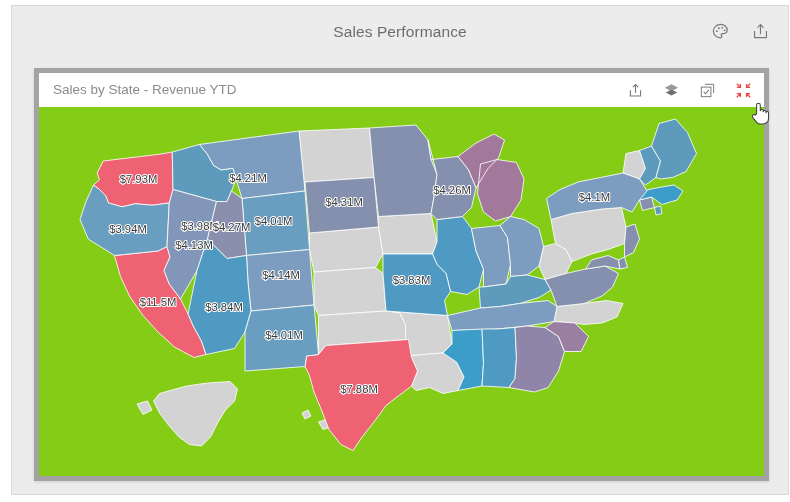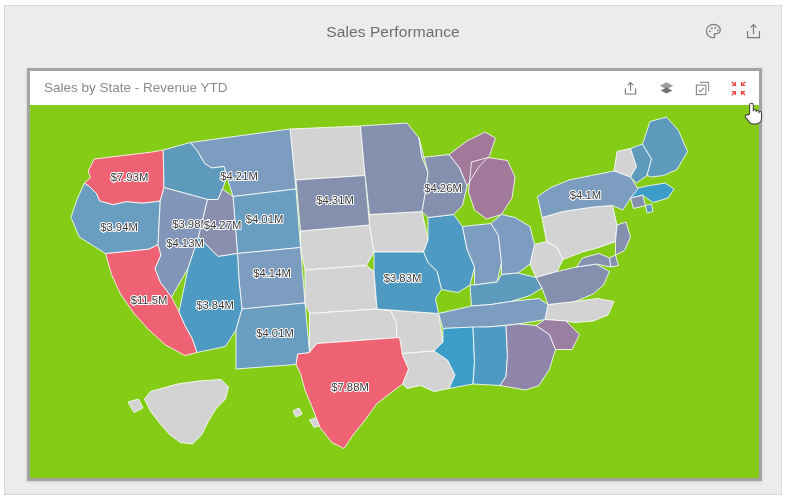--- a/index.html
+++ b/index.html
@@ -11,21 +11,21 @@
   body {
     width: 790px;
     height: 502px;
     overflow: hidden;
     font-family: "Liberation Sans", sans-serif;
   }
 
   
   #app-frame {
     position: absolute;
-    left: 4px;
+    left: 11px;
     top: 5px;
     width: 778px;
     height: 490px;
     background: #ececec;
     border: 1px solid #d9d9d9;
     box-sizing: border-box;
   }
 
   
   #header-bar {
@@ -63,21 +63,21 @@
   .hdr-icon svg { display: block; }
 
   
   #viz-card {
     position: absolute;
     left: 22px;
     top: 62px;
     width: 735px;
     height: 413px;
     background: #ffffff;
-    border: 3px solid #a3a3a3;
+    border: 5px solid #a3a3a3;
     box-shadow: 0 1px 3px rgba(0,0,0,.13);
     box-sizing: border-box;
     overflow: hidden;
   }
   #card-header {
     position: relative;
     height: 34px;
     width: 100%;
   }
   #card-title {

